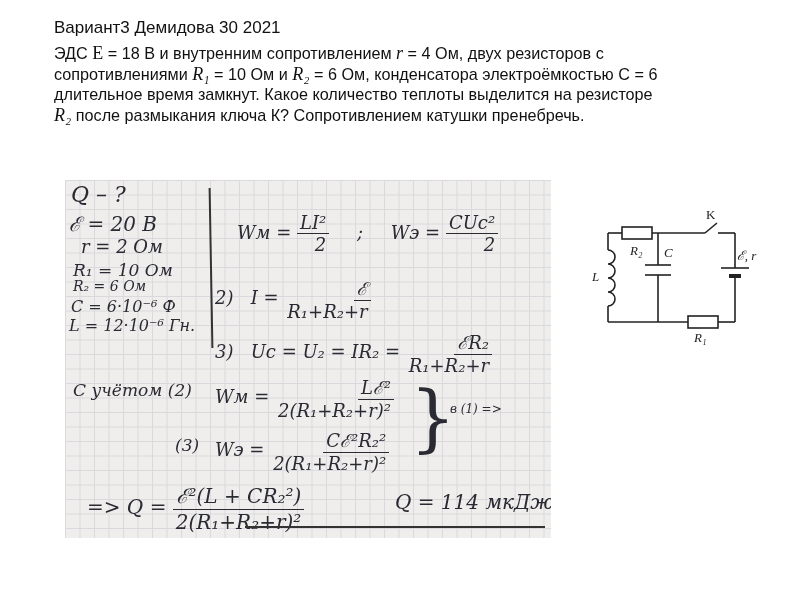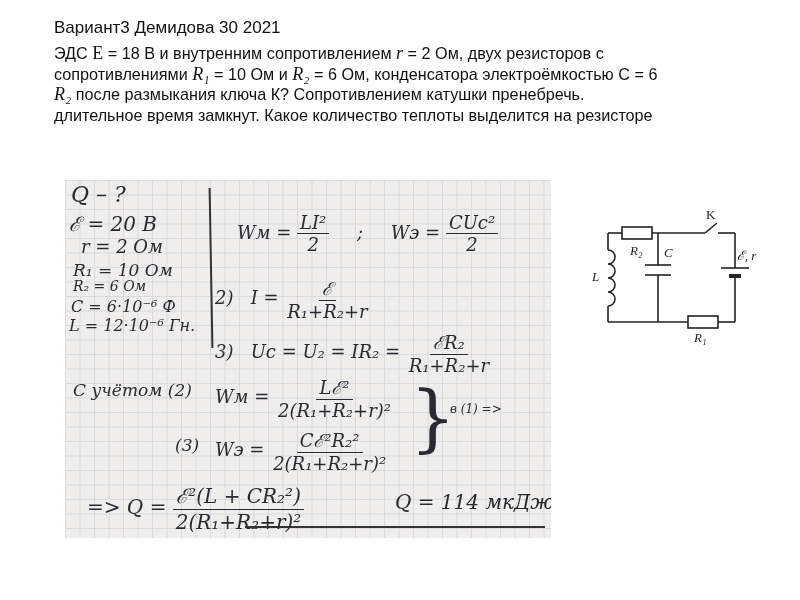--- a/index.html
+++ b/index.html
@@ -8,37 +8,37 @@
   .title { position:absolute; left:54px; top:18px; font-size:17px; }
   .problem { position:absolute; left:54px; top:43px; width:700px; font-size:16.2px; line-height:20.5px; }
   .problem i { font-family:"Liberation Serif", serif; font-size:18px; }
   .photo { position:absolute; left:65px; top:180px; width:486px; height:358px;
            background-color:#efeeec;
            background-image:
              linear-gradient(#d9d9de 1px, transparent 1px),
              linear-gradient(90deg, #d9d9de 1px, transparent 1px);
            background-size:14.5px 14.5px; overflow:hidden; }
   .hw { position:absolute; font-family:"DejaVu Serif", serif; font-style:italic; color:#2a2a33; white-space:nowrap; }
-  .frac { display:inline-flex; flex-direction:column; align-items:center; vertical-align:middle; }
+  .frac { display:inline-flex; flex-direction:column; align-items:flex-end; vertical-align:middle; }
   .frac .num { border-bottom:1.5px solid #2a2a33; padding:0 3px; }
   .frac .den { padding:0 3px; }
   .divider { position:absolute; left:145px; top:8px; width:2px; height:160px; background:#333; transform:rotate(-1deg); }
   .bottom-line { position:absolute; left:180px; bottom:10px; width:300px; height:2px; background:#333; }
   .circuit { position:absolute; left:590px; top:205px; width:170px; height:140px; }
 </style>
 </head>
 <body>
 
 <div class="title">Вариант3 Демидова 30 2021</div>
 
 <div class="problem">
-  <div><span>ЭДС </span><span style="font-family:'Liberation Serif',serif;font-size:18px">E</span><span> = 18 В и внутренним сопротивлением </span><i>r</i><span> = 2 Ом, двух резисторов с</span></div>
+  <div><span>ЭДС </span><span style="font-family:'Liberation Serif',serif;font-size:18px">E</span><span> = 18 В и внутренним сопротивлением </span><i>r</i><span> = 4 Ом, двух резисторов с</span></div>
   <div><span>сопротивлениями </span><i>R₁</i><span> = 10 Ом и </span><i>R₂</i><span> = 6 Ом, конденсатора электроёмкостью С = 6</span></div>
+  <div>длительное время замкнут. Какое количество теплоты выделится на резисторе</div>
   <div><i>R₂</i><span> после размыкания ключа К? Сопротивлением катушки пренебречь.</span></div>
-  <div>длительное время замкнут. Какое количество теплоты выделится на резисторе</div>
 </div>
 
 <div class="photo">
   <div>
     <div class="hw" style="left:6px;top:2px;font-size:22px">Q – ?</div>
     <div class="hw" style="left:4px;top:30px;font-size:20px">ℰ = 20 В</div>
     <div class="hw" style="left:16px;top:56px;font-size:18px">r = 2 Ом</div>
     <div class="hw" style="left:8px;top:80px;font-size:17px">R₁ = 10 Ом</div>
     <div class="hw" style="left:8px;top:98px;font-size:14px">R₂ = 6 Ом</div>
     <div class="hw" style="left:6px;top:117px;font-size:16px">C = 6·10⁻⁶ Ф</div>

